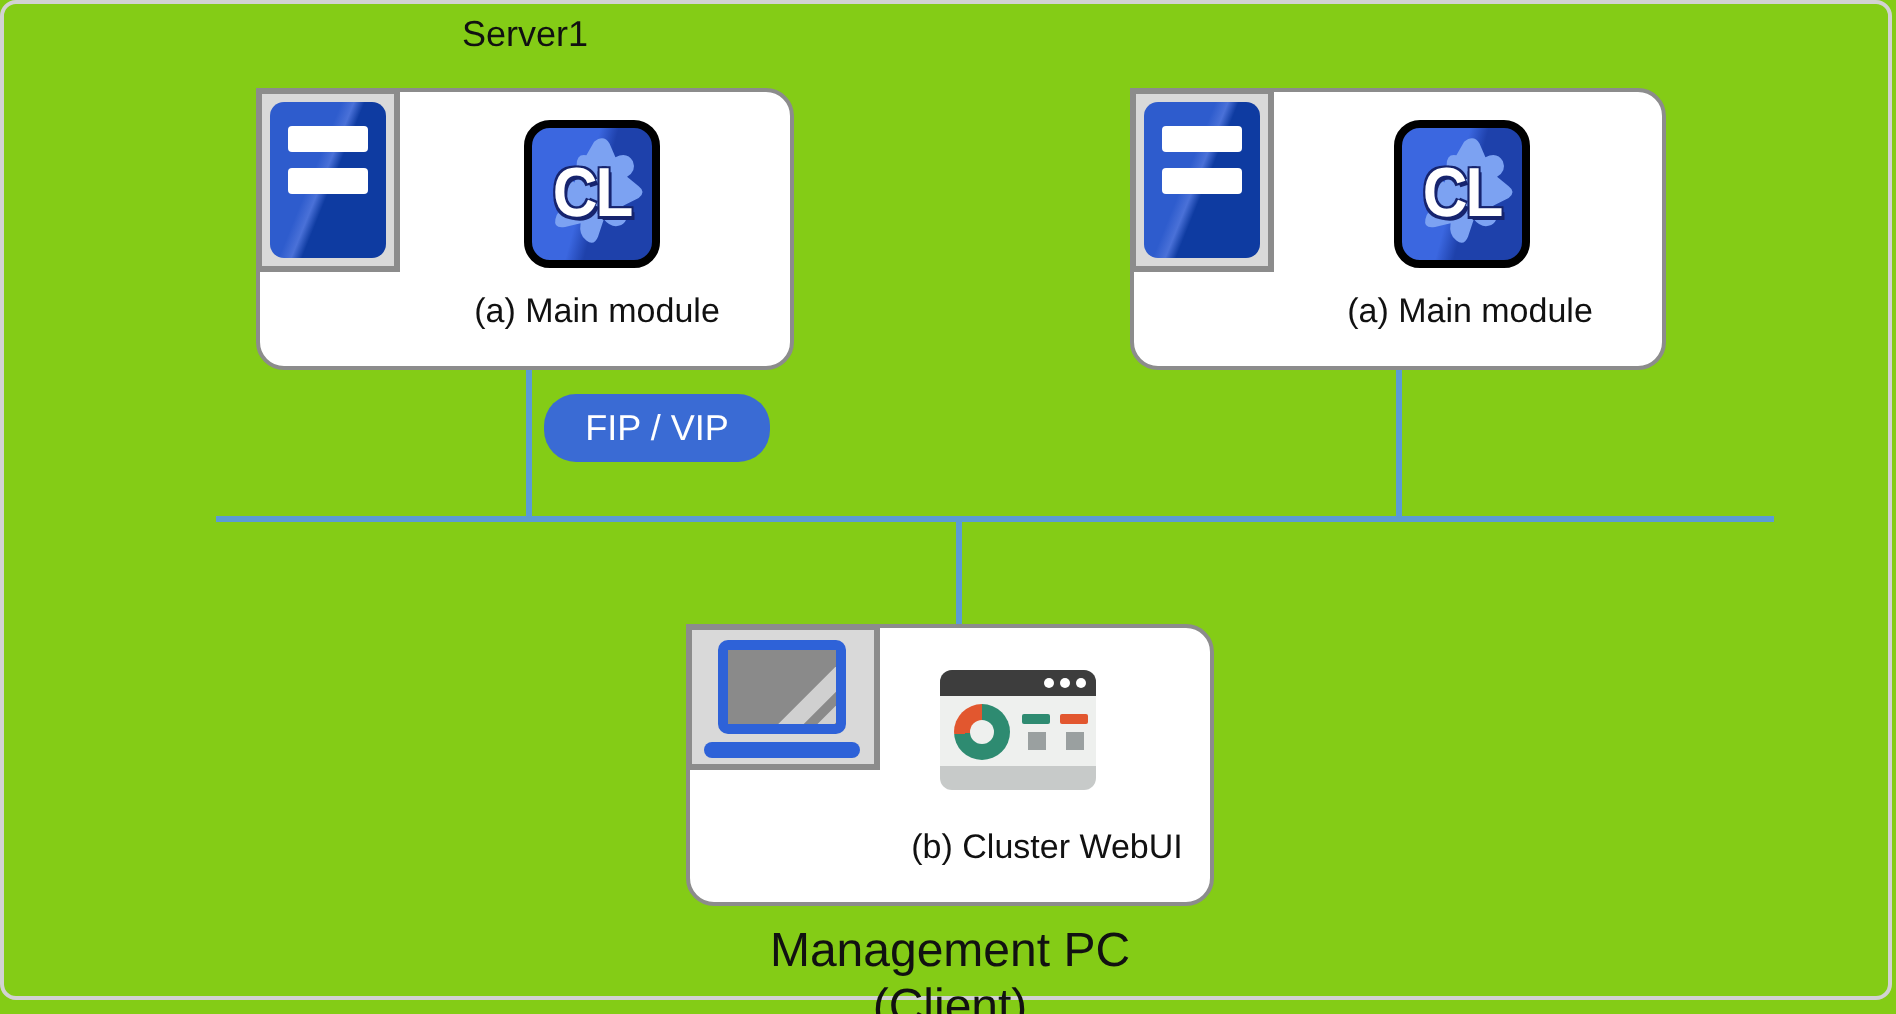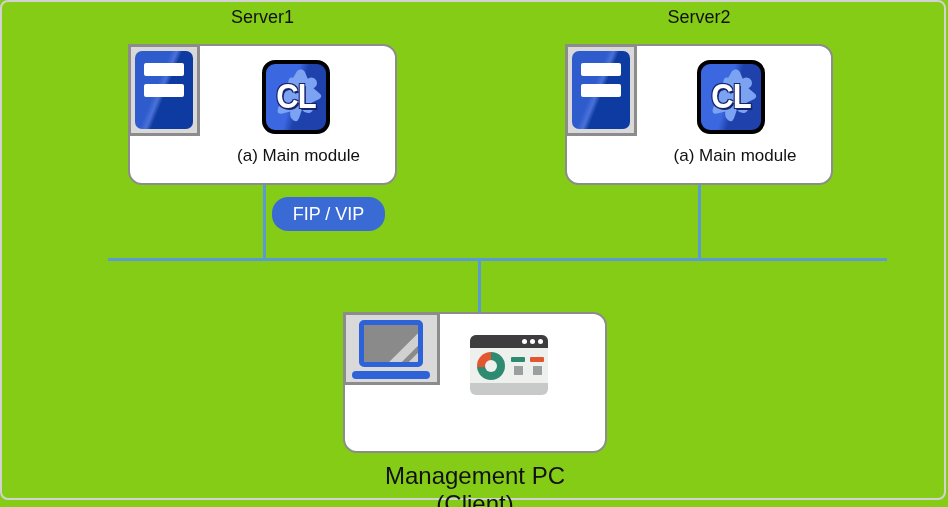--- a/index.html
+++ b/index.html
@@ -149,21 +149,20 @@
     </div>
   </div>
   <div class="cl-icon cl-s1">
     <svg viewBox="0 0 64 64">
       <path fill="#7ca2f2" d="M30 4 q5 -4 8 1 l3 7 q6 -3 9 2 q2 5 -3 8 l6 5 q4 3 0 6 l-8 4 q4 7 -1 10 q-5 2 -9 -3 l-3 9 q-2 5 -6 2 q-4 -3 -3 -9 l-8 2 q-6 1 -5 -4 q1 -5 6 -7 l-5 -6 q-3 -5 1 -7 q4 -2 8 1 l1 -9 q0 -6 5 -5 z"></path>
     </svg>
     <div class="cl-text">CL</div>
   </div>
   <div class="modlabel ml-s1">(a) Main module</div>
 
-  <div class="gtitle t-s2">Server2</div>
   <div class="gbox box-s2"></div>
   <div class="icon-square sq-s2">
     <div class="tower">
       <div class="bar b1"></div>
       <div class="bar b2"></div>
     </div>
   </div>
   <div class="cl-icon cl-s2">
     <svg viewBox="0 0 64 64">
       <path fill="#7ca2f2" d="M30 4 q5 -4 8 1 l3 7 q6 -3 9 2 q2 5 -3 8 l6 5 q4 3 0 6 l-8 4 q4 7 -1 10 q-5 2 -9 -3 l-3 9 q-2 5 -6 2 q-4 -3 -3 -9 l-8 2 q-6 1 -5 -4 q1 -5 6 -7 l-5 -6 q-3 -5 1 -7 q4 -2 8 1 l1 -9 q0 -6 5 -5 z"></path>
@@ -197,14 +196,15 @@
       <div class="stat g">
           <div class="bar"></div>
           <div class="sq"></div>
         </div>
       <div class="stat r">
           <div class="bar"></div>
           <div class="sq"></div>
         </div>
     </div>
   </div>
+  <div class="modlabel ml-pc">(b) Cluster WebUI</div>
   <div class="gtitle t-pc">Management PC (Client)</div>
 </div>
 
 </body></html>

